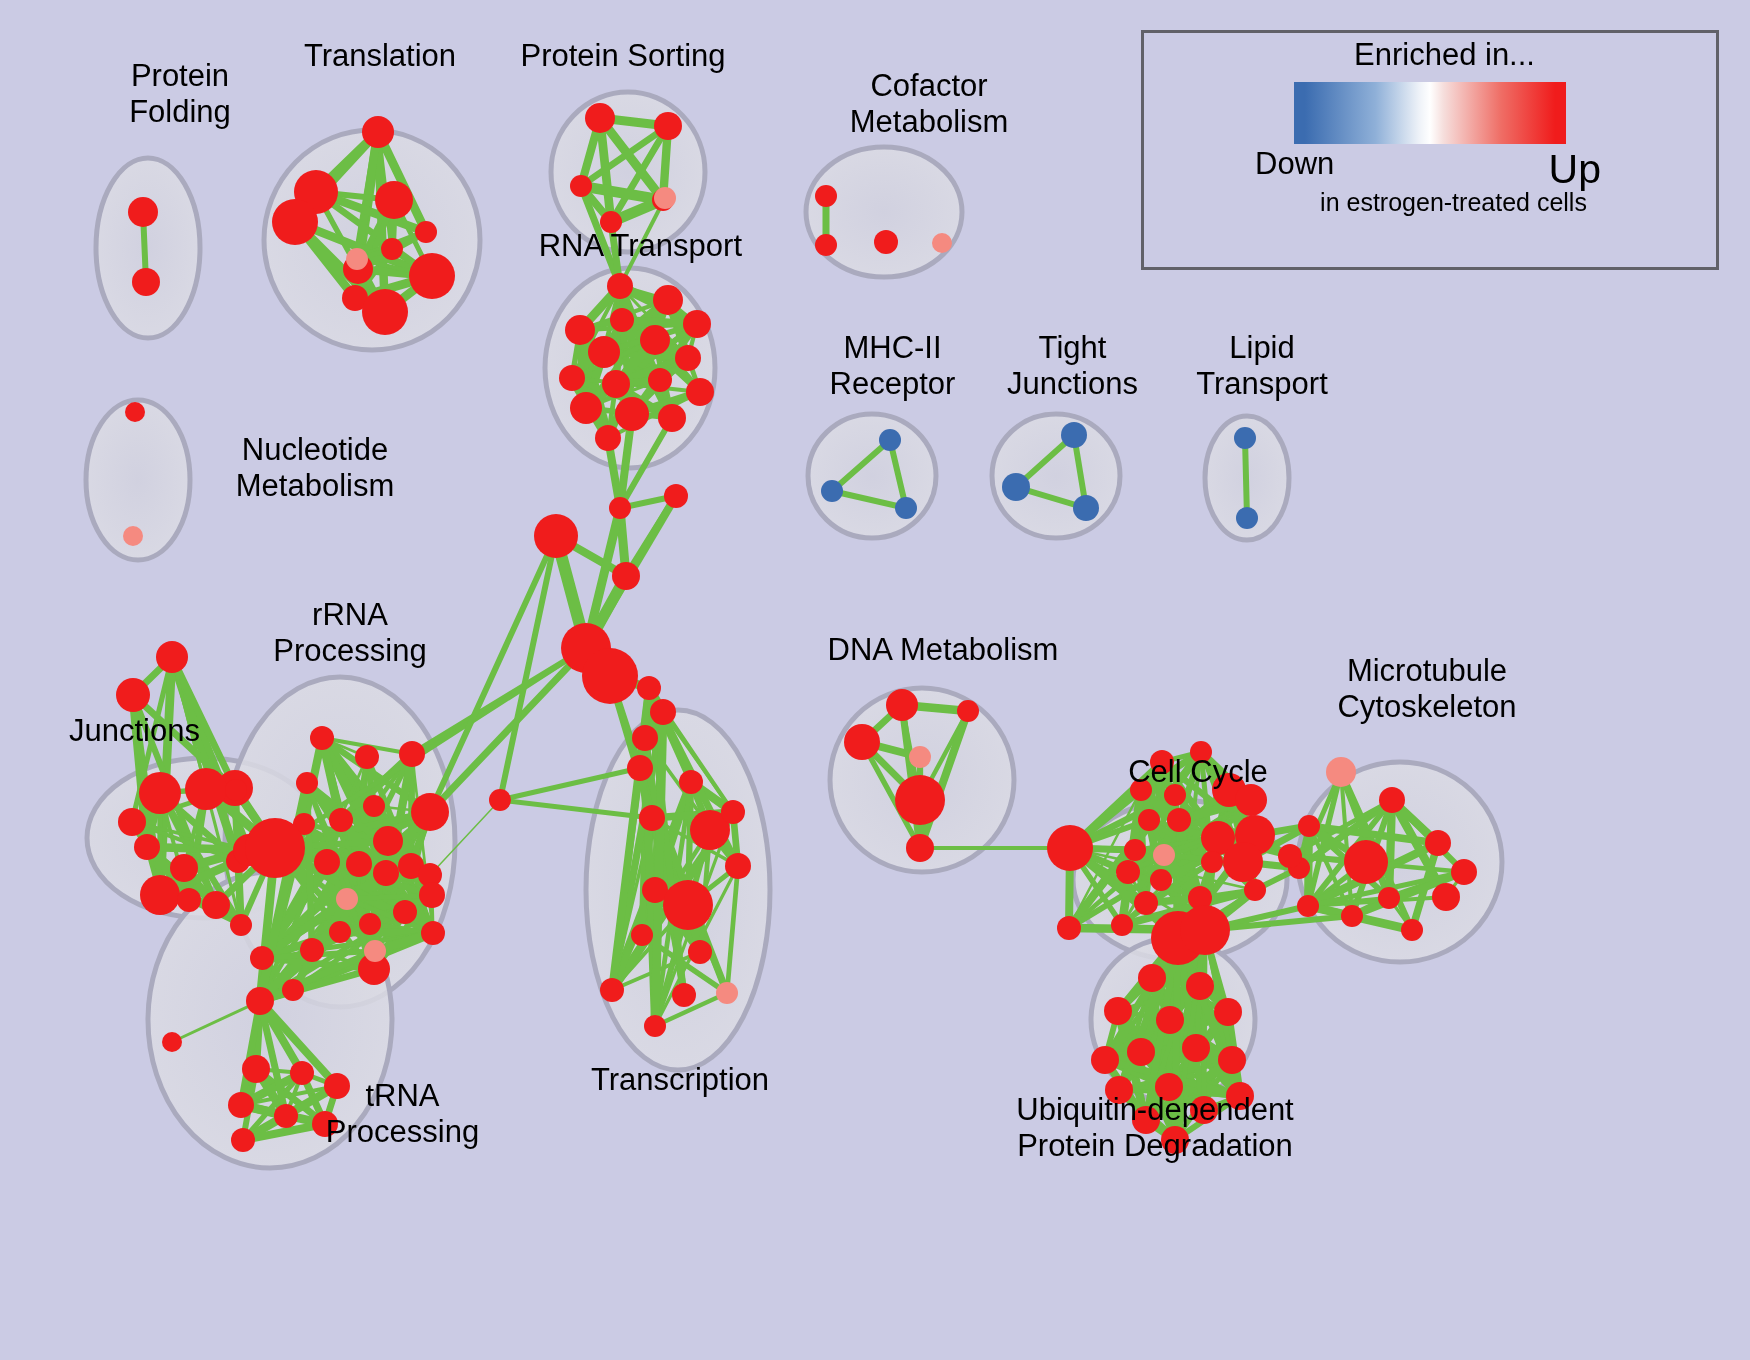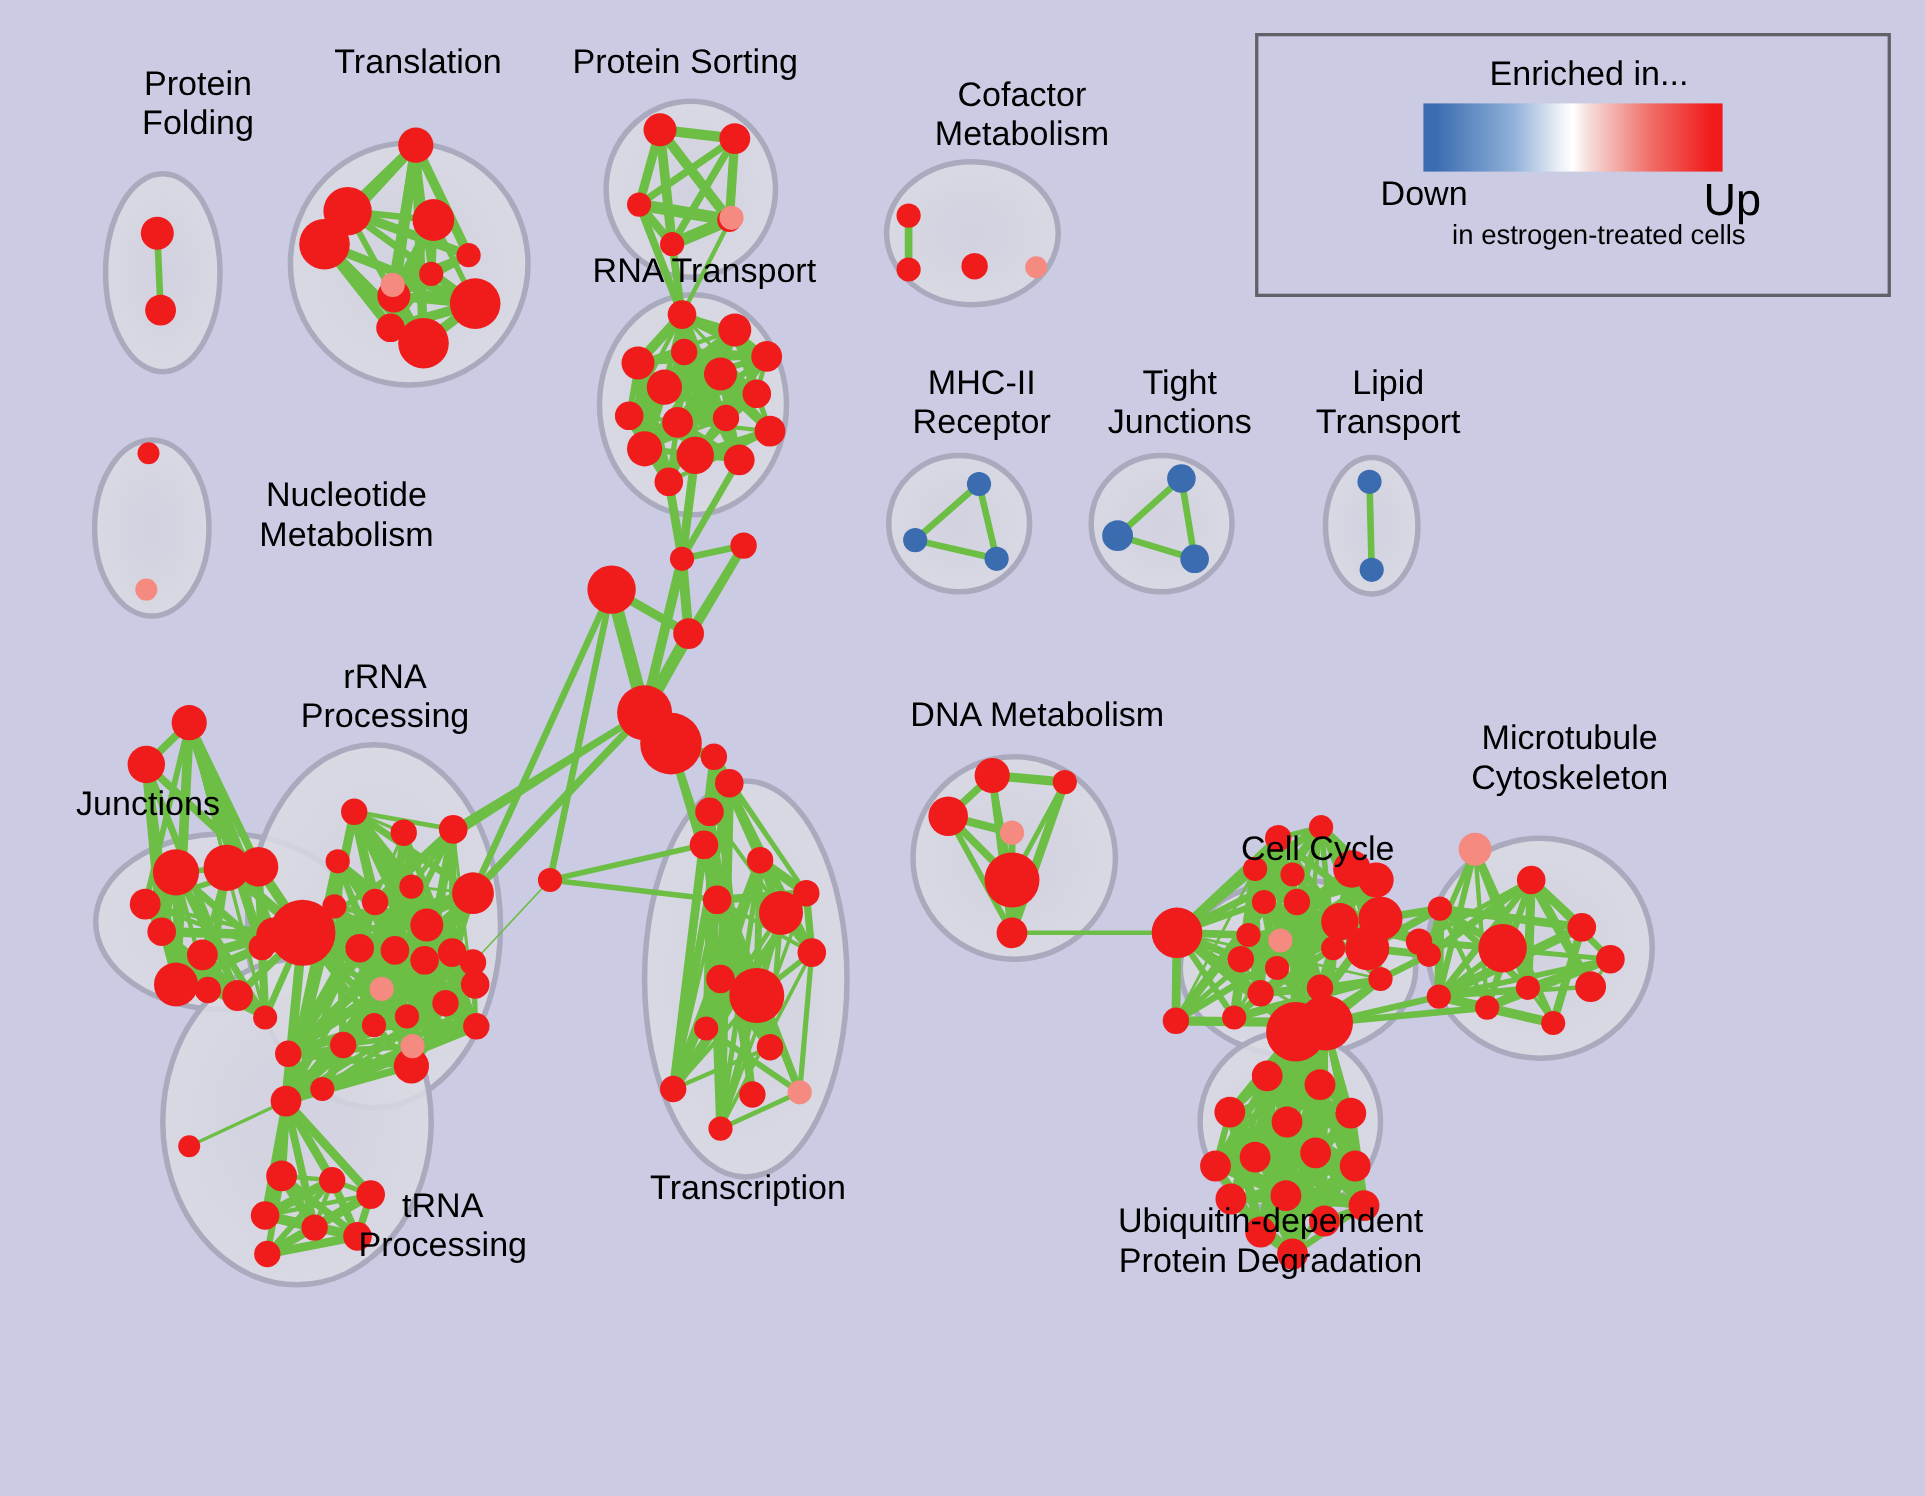--- a/index.html
+++ b/index.html
@@ -28,21 +28,21 @@
   
   #legend{
     position:absolute;
     left:1141px;top:30px;
     width:578px;height:240px;
     background:#cbcbe4;
     border:3px solid #616168;
     box-sizing:border-box;
   }
   #legend .lg-title{
-    margin-top:16px;
+    margin-top:4px;
     text-align:center;
     font-size:31px;
     color:#000;
     padding-left:29px;
   }
   #legend .bar-wrap{
     margin:9px auto 0 auto;
     width:272px;height:62px;
   }
   #legend .bar{

